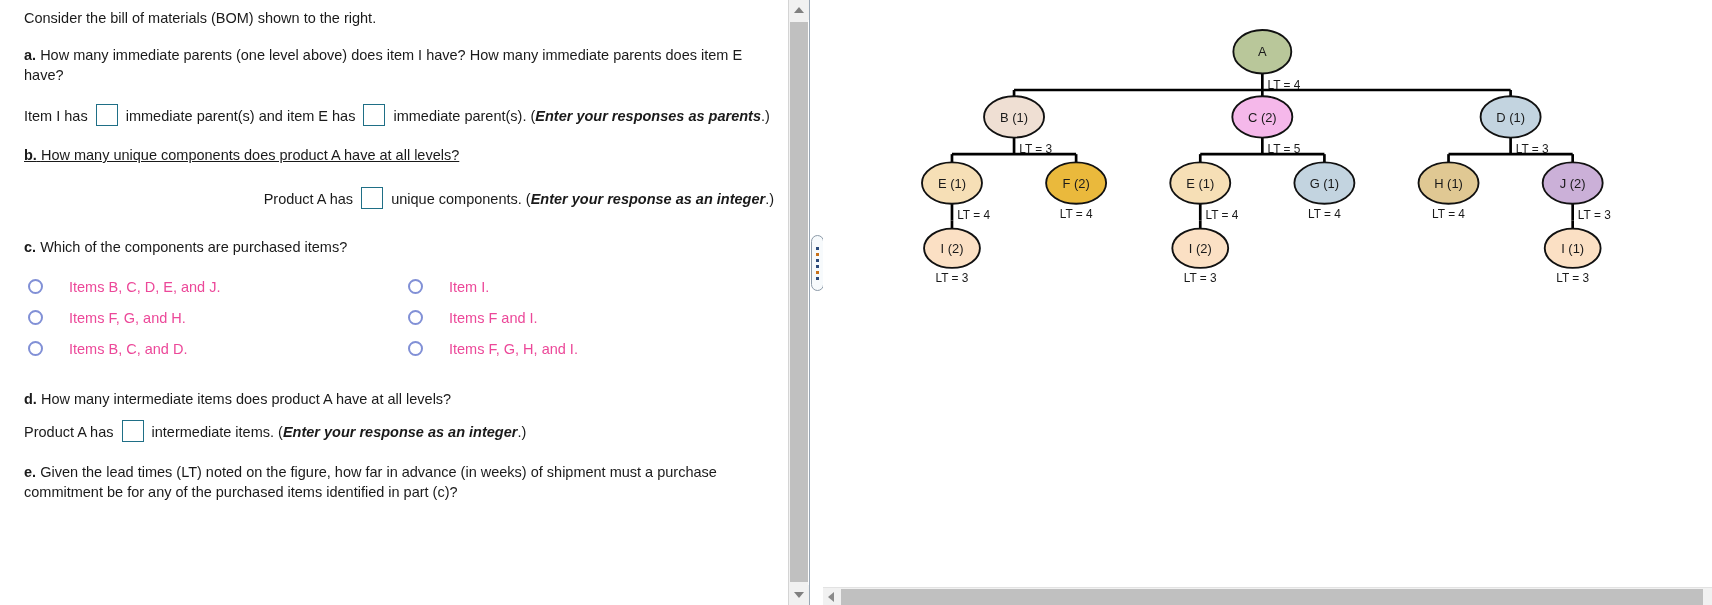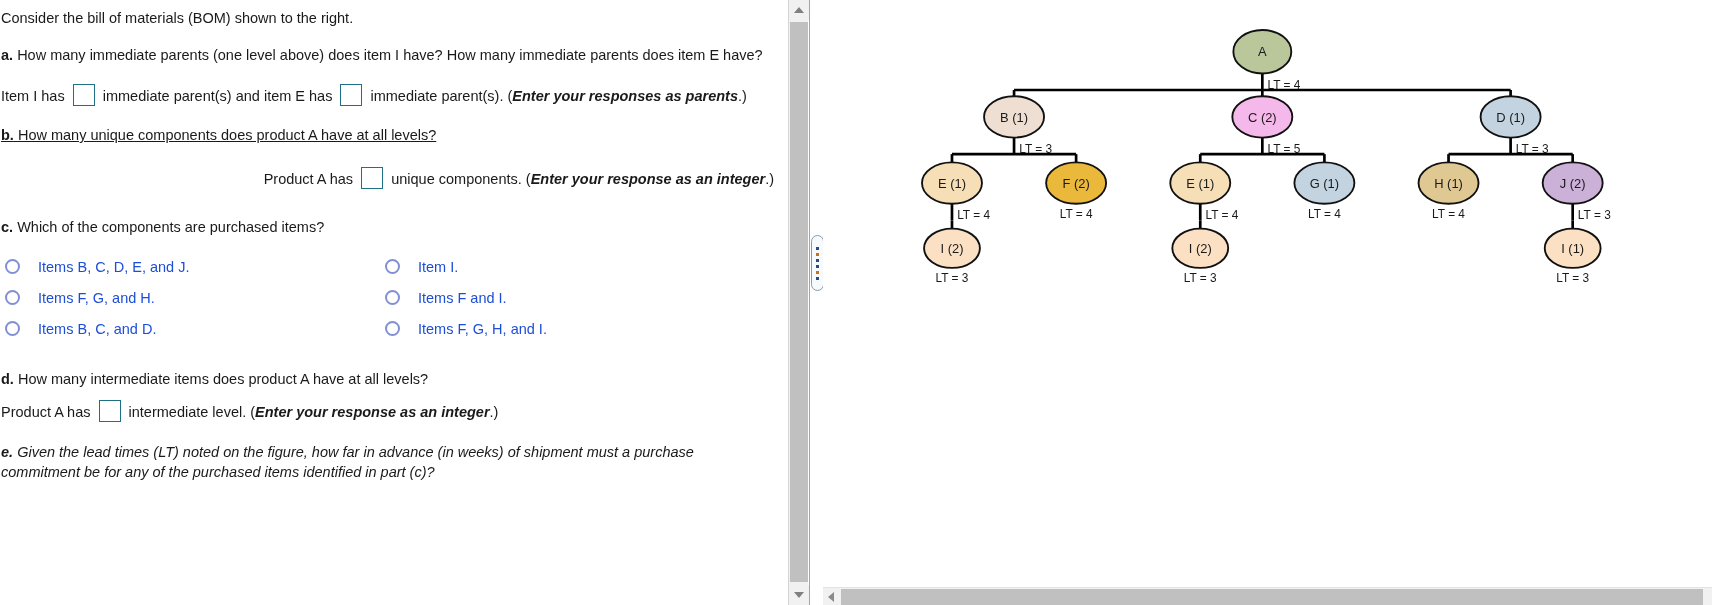--- a/index.html
+++ b/index.html
@@ -17,21 +17,21 @@
     background: #ffffff;
   }
 
   
   #question-pane {
     position: absolute;
     left: 0; top: 0;
     width: 788px; height: 605px;
     background: #ffffff;
     overflow: hidden;
-    padding: 8px 14px 0 1px;
+    padding: 8px 14px 0 24px;
   }
   .q-text {
     font-size: 14.5px;
     color: #1a1a1a;
     line-height: 1.38;
     margin: 0 0 0 0;
   }
   .blk { margin-bottom: 16px; }
   .lbl-bold { font-weight: bold; }
   .ital-b { font-style: italic; font-weight: bold; }
@@ -61,22 +61,22 @@
   }
   .radio {
     width: 15px; height: 15px;
     border: 2px solid #8190d6;
     border-radius: 50%;
     background: #fff;
     flex: 0 0 auto;
   }
   .choice-label {
     font-size: 14.5px;
-    color: #1d4ed8;
-    margin-left: 18px;
+    color: #ec4899;
+    margin-left: 26px;
     white-space: nowrap;
   }
 
   
   #vscroll {
     position: absolute;
     left: 788px; top: 0;
     width: 20px; height: 605px;
     background: #f1f1f1;
     border-left: 1px solid #d4d4d4;
@@ -235,24 +235,24 @@
       </div>
     </div>
 
     <p class="q-text" style="margin-bottom:11px;">
       <span class="lbl-bold">d.</span>
       <span>How many intermediate items does product A have at all levels?</span>
     </p>
     <p class="q-text" style="margin-bottom:20px;">
       <span>Product A has</span>
       <span class="ansbox"></span>
-      <span>intermediate level. (</span><span class="ital-b">Enter your response as an integer</span><span>.)</span>
-    </p>
-
-    <p class="q-text" style="margin-bottom:20px;font-style:italic;">
+      <span>intermediate items. (</span><span class="ital-b">Enter your response as an integer</span><span>.)</span>
+    </p>
+
+    <p class="q-text" style="margin-bottom:20px;">
       <span class="lbl-bold">e.</span>
       <span>Given the lead times (LT) noted on the figure, how far in advance (in weeks) of shipment must a purchase commitment be for any of the purchased items identified in part (c)?</span>
     </p>
 
   </div>
 
   <div id="vscroll">
     <div class="vs-arrow up">
       <span class="tri-up"></span>
     </div>

